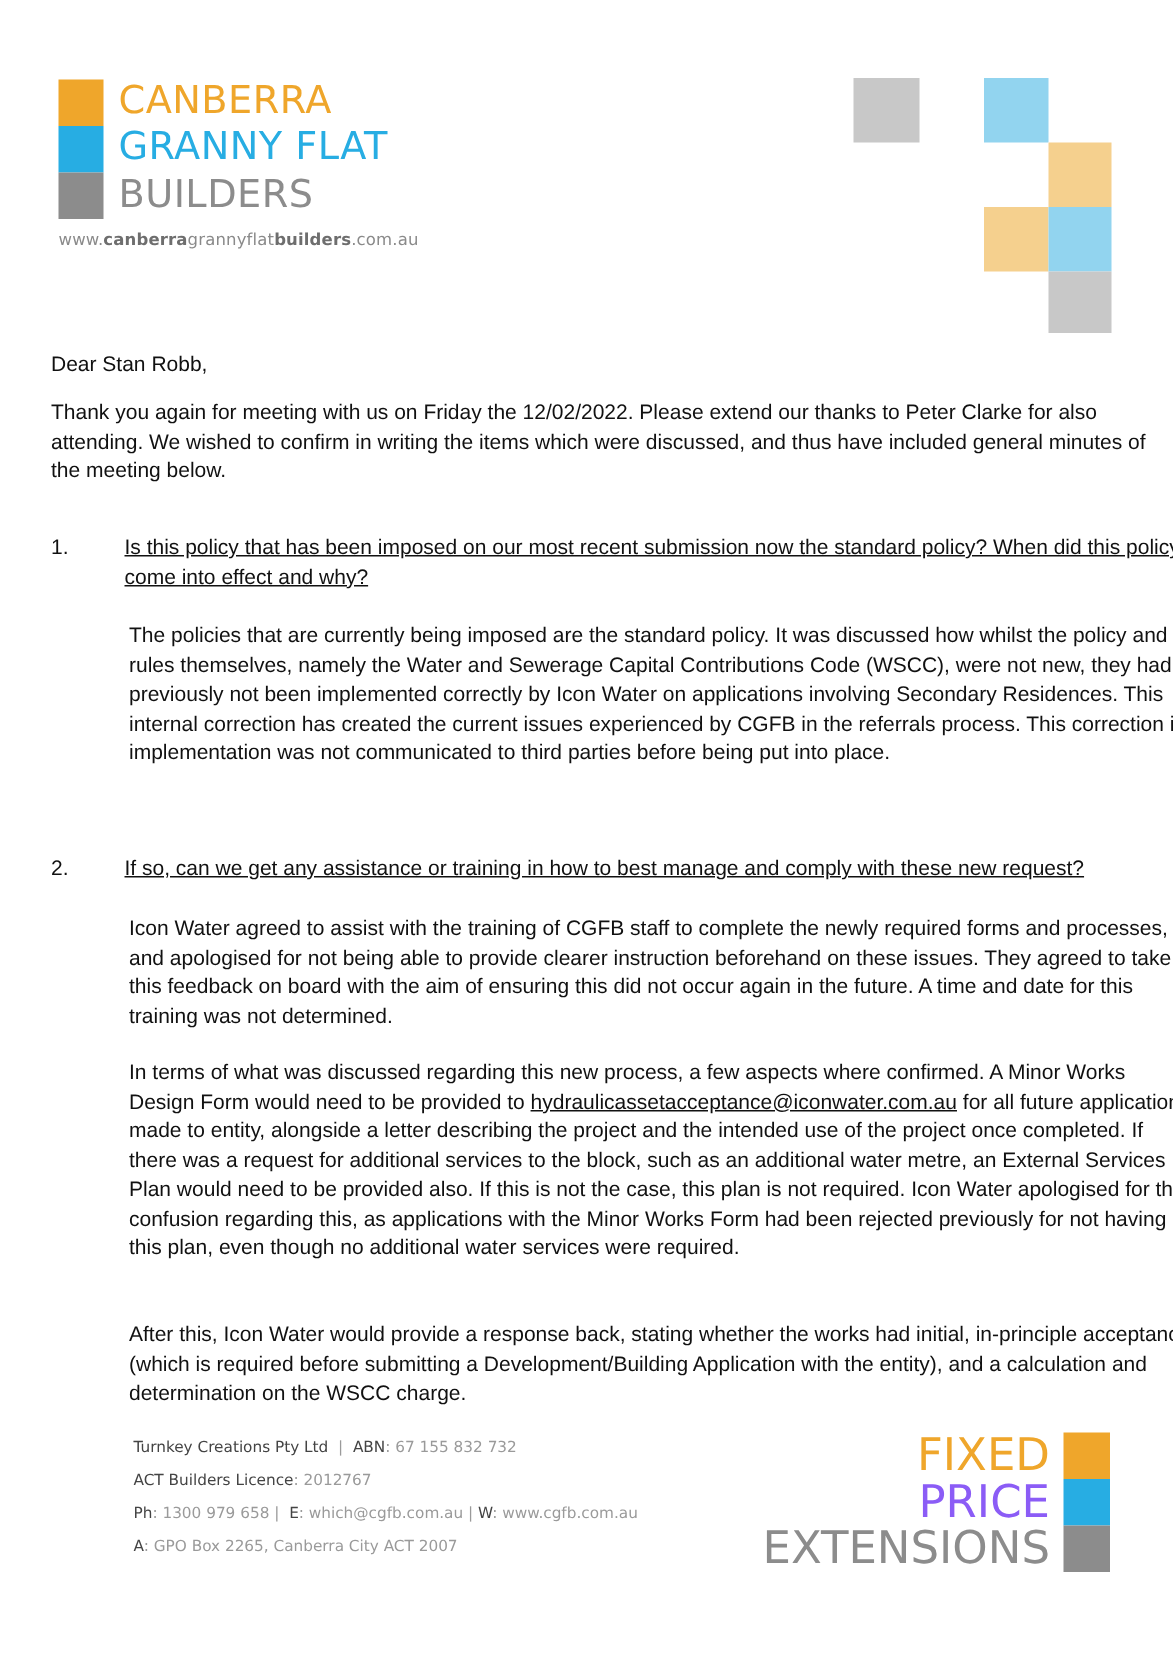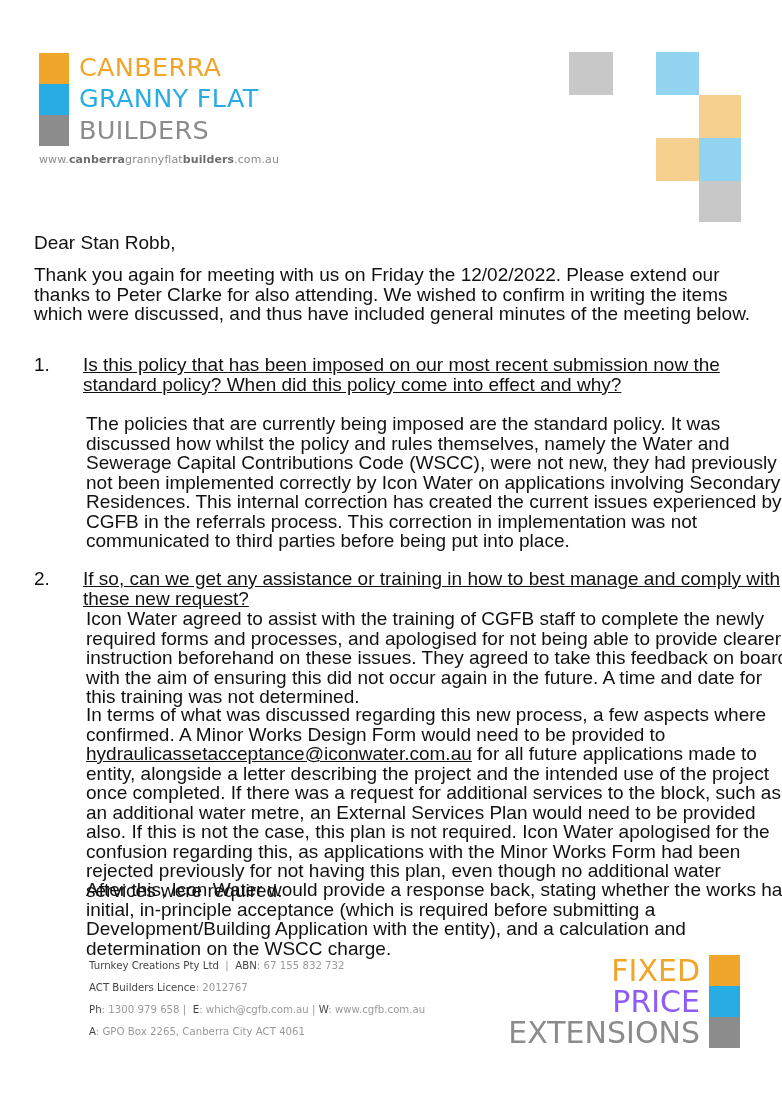--- a/index.html
+++ b/index.html
@@ -13,21 +13,21 @@
   .logo-text { left:79px; font-family:"DejaVu Sans", sans-serif; font-size:25.5px; line-height:31px; letter-spacing:0.3px; white-space:nowrap; }
   .lt1 { top:52px; color:#EFA62B; }
   .lt2 { top:83px; color:#27ADE3; }
   .lt3 { top:115px; color:#8C8C8C; }
   .logo-url { left:39px; top:153px; font-family:"DejaVu Sans", sans-serif; font-size:11px; color:#8a8a8a; white-space:nowrap; letter-spacing:0.1px; }
   .logo-url b { color:#6e6e6e; font-weight:bold; }
 
   .sq { position:absolute; }
 
   
-  .txt { font-family:"Liberation Sans", sans-serif; font-size:19px; line-height:19.5px; color:#111; }
+  .txt { font-family:"Liberation Sans", sans-serif; font-size:14px; line-height:19.5px; color:#111; }
   .para { left:34px; width:730px; }
   .item-num { left:34px; }
   .item-q { left:58px; width:704px; text-decoration:underline;margin-left:25px; }
   .item-p { left:58px; width:708px;margin-left:28px; }
   a.email { color:#111; text-decoration:underline; }
 
   
   .foot { left:42px; font-family:"DejaVu Sans", sans-serif; font-size:10.2px; color:#9a9a9a; white-space:nowrap;margin-left:47px; }
   .foot .k { color:#444; }
   .fpe-text { font-family:"DejaVu Sans", sans-serif; font-size:30px; line-height:31px; text-align:right; white-space:nowrap; right:82px; }
@@ -65,21 +65,21 @@
 
 <div class="abs txt item-num" style="top:569px">2.</div>
 <div class="abs txt item-q" style="top:569px">If so, can we get any assistance or training in how to best manage and comply with these new request?</div>
 <div class="abs txt item-p" style="top:609px">Icon Water agreed to assist with the training of CGFB staff to complete the newly required forms and processes, and apologised for not being able to provide clearer instruction beforehand on these issues. They agreed to take this feedback on board with the aim of ensuring this did not occur again in the future. A time and date for this training was not determined.</div>
 <div class="abs txt item-p" style="top:705px"><span>In terms of what was discussed regarding this new process, a few aspects where confirmed. A Minor Works Design Form would need to be provided to </span><a class="email">hydraulicassetacceptance@iconwater.com.au</a><span> for all future applications made to entity, alongside a letter describing the project and the intended use of the project once completed. If there was a request for additional services to the block, such as an additional water metre, an External Services Plan would need to be provided also. If this is not the case, this plan is not required. Icon Water apologised for the confusion regarding this, as applications with the Minor Works Form had been rejected previously for not having this plan, even though no additional water services were required.</span></div>
 <div class="abs txt item-p" style="top:880px">After this, Icon Water would provide a response back, stating whether the works had initial, in-principle acceptance (which is required before submitting a Development/Building Application with the entity), and a calculation and determination on the WSCC charge.</div>
 
 <div class="abs foot" style="top:960px"><span class="k">Turnkey Creations Pty Ltd</span>&nbsp;&nbsp;<span>|</span>&nbsp;&nbsp;<span class="k">ABN</span>: <span>67 155 832 732</span></div>
 <div class="abs foot" style="top:982px"><span class="k">ACT Builders Licence</span>: <span>2012767</span></div>
 <div class="abs foot" style="top:1004px"><span class="k">Ph</span>: <span>1300 979 658</span> <span>|</span>&nbsp; <span class="k">E</span>: <span>which@cgfb.com.au</span> <span>|</span> <span class="k">W</span>: <span>www.cgfb.com.au</span></div>
-<div class="abs foot" style="top:1026px"><span class="k">A</span>: <span>GPO Box 2265, Canberra City ACT 4061</span></div>
+<div class="abs foot" style="top:1026px"><span class="k">A</span>: <span>GPO Box 2265, Canberra City ACT 2007</span></div>
 
 <div class="abs fpe-text" style="top:955px;color:#EFA62B">FIXED</div>
 <div class="abs fpe-text" style="top:986px;color:#8b5cf6">PRICE</div>
 <div class="abs fpe-text" style="top:1017px;color:#8C8C8C">EXTENSIONS</div>
 <div class="abs fpe-bar">
   <div style="background:#EFA62B"></div>
   <div style="background:#27ADE3"></div>
   <div style="background:#8C8C8C"></div>
 </div>
 

